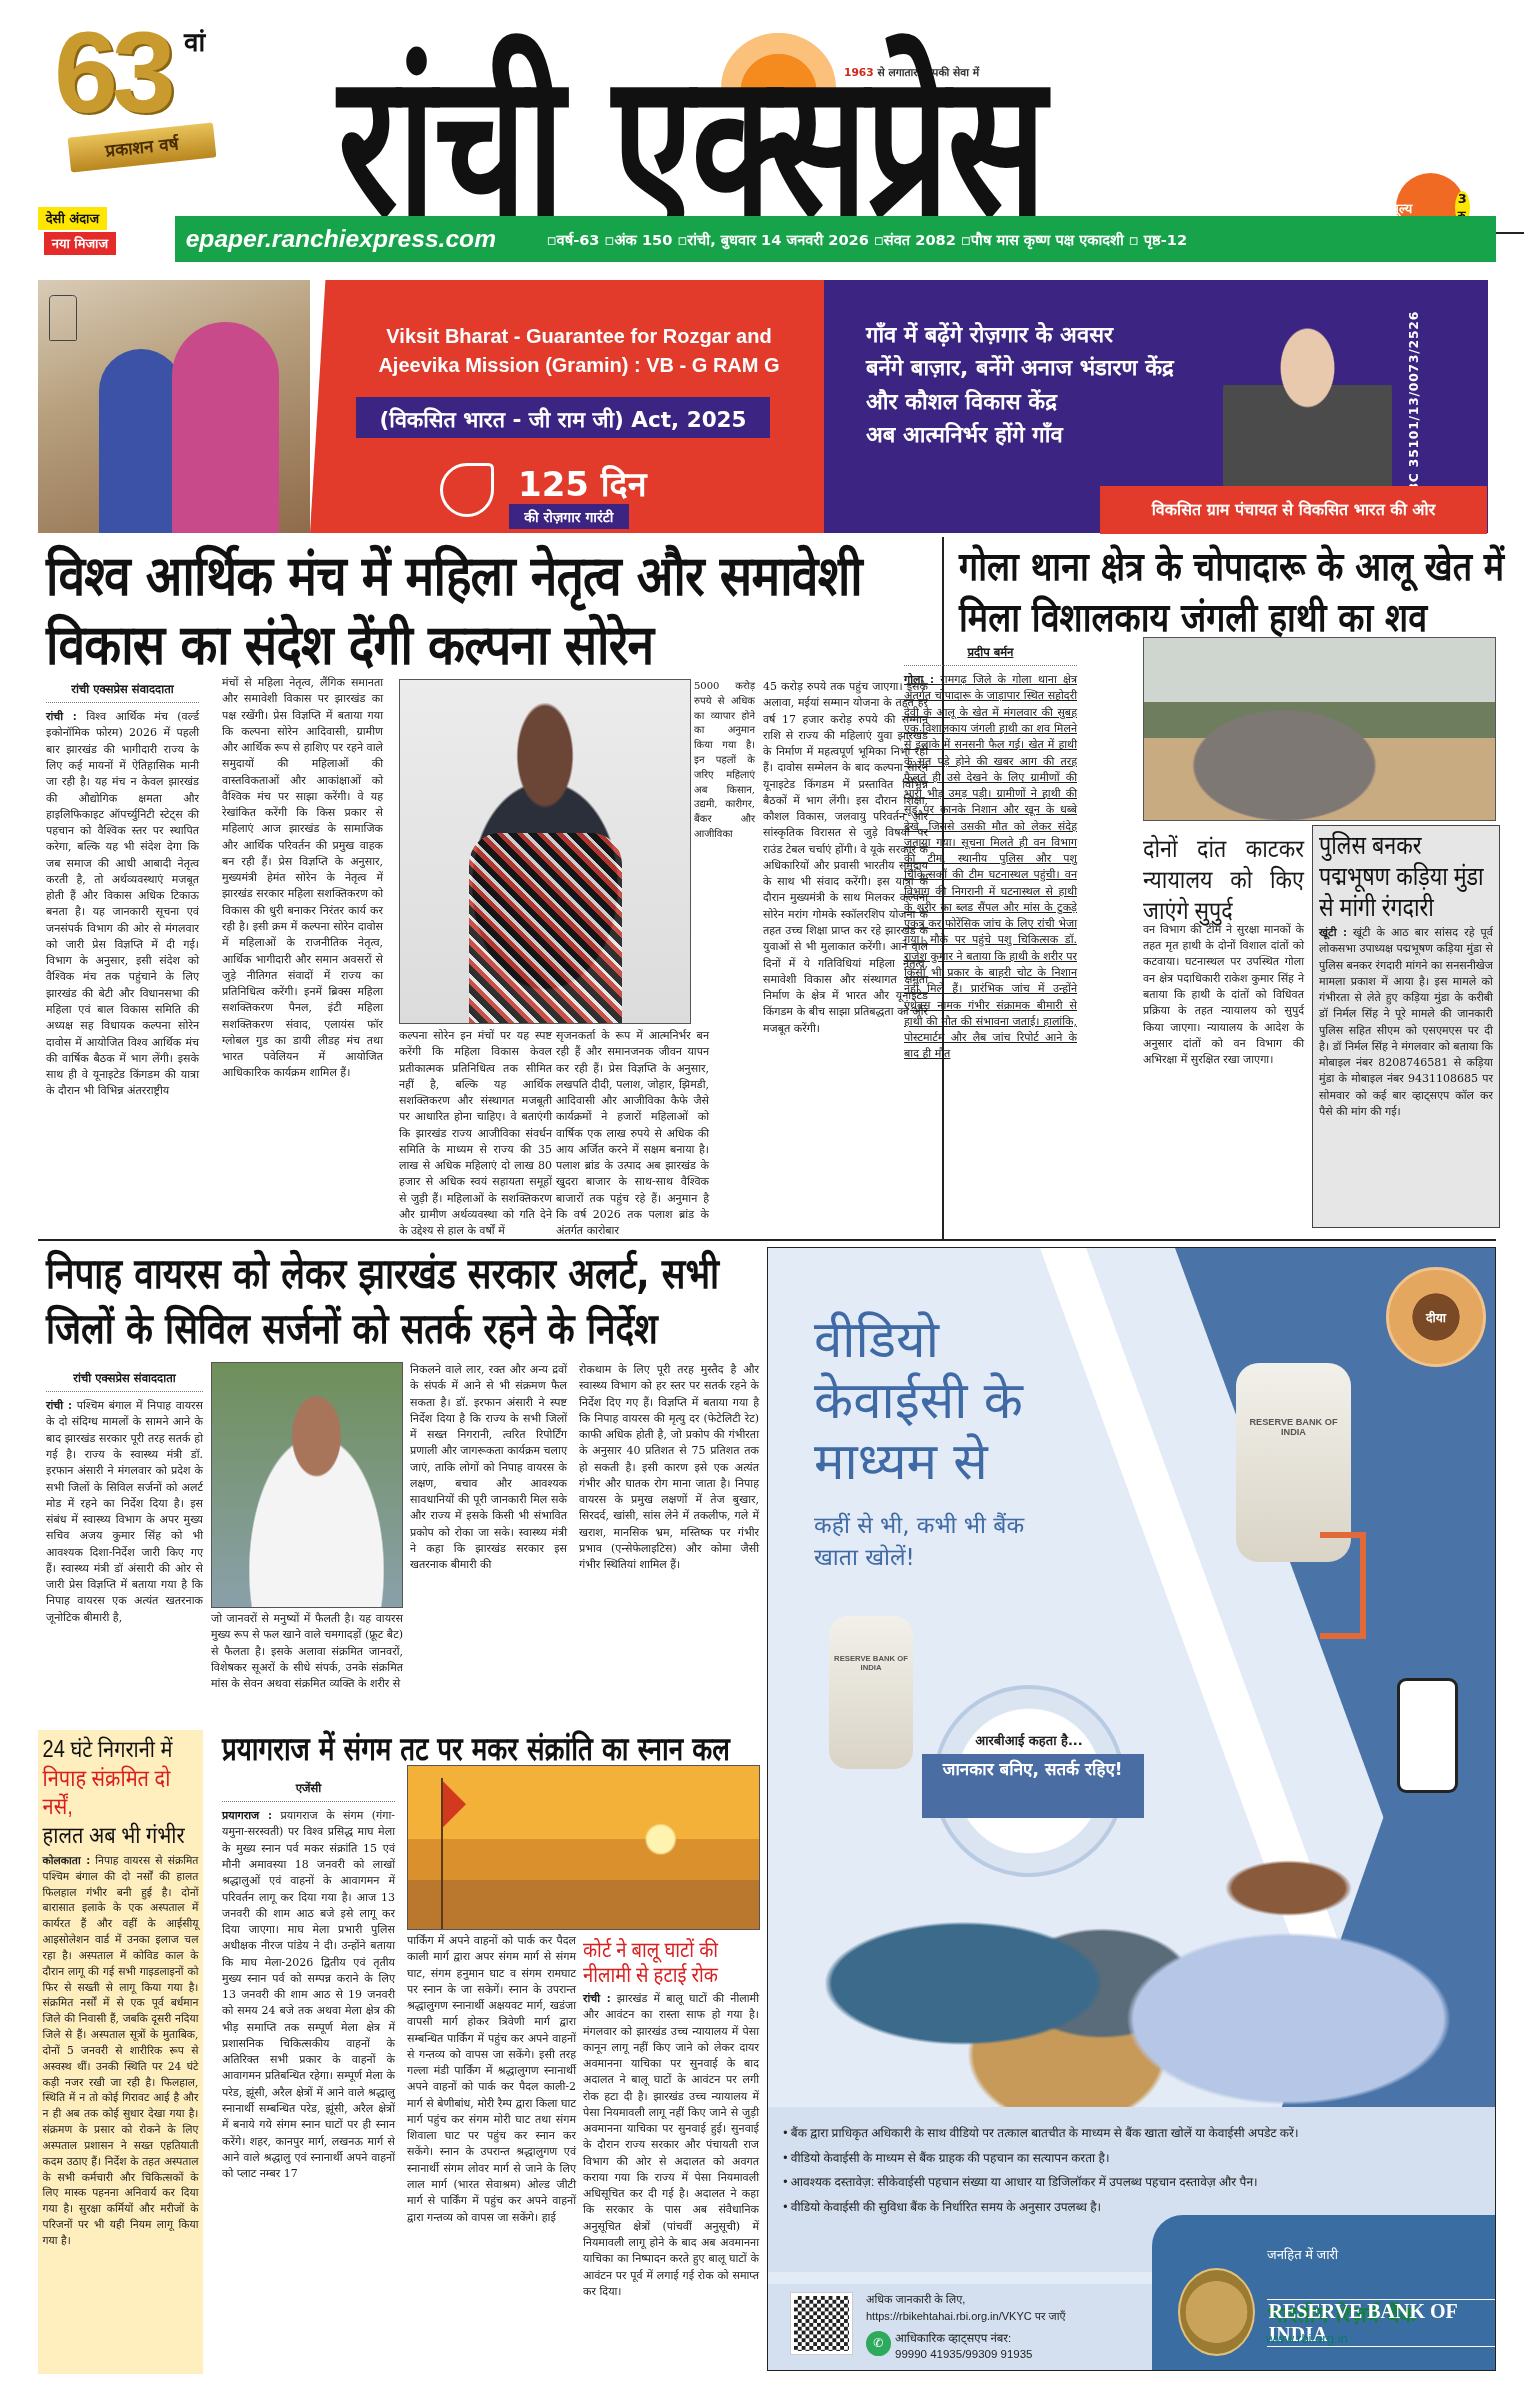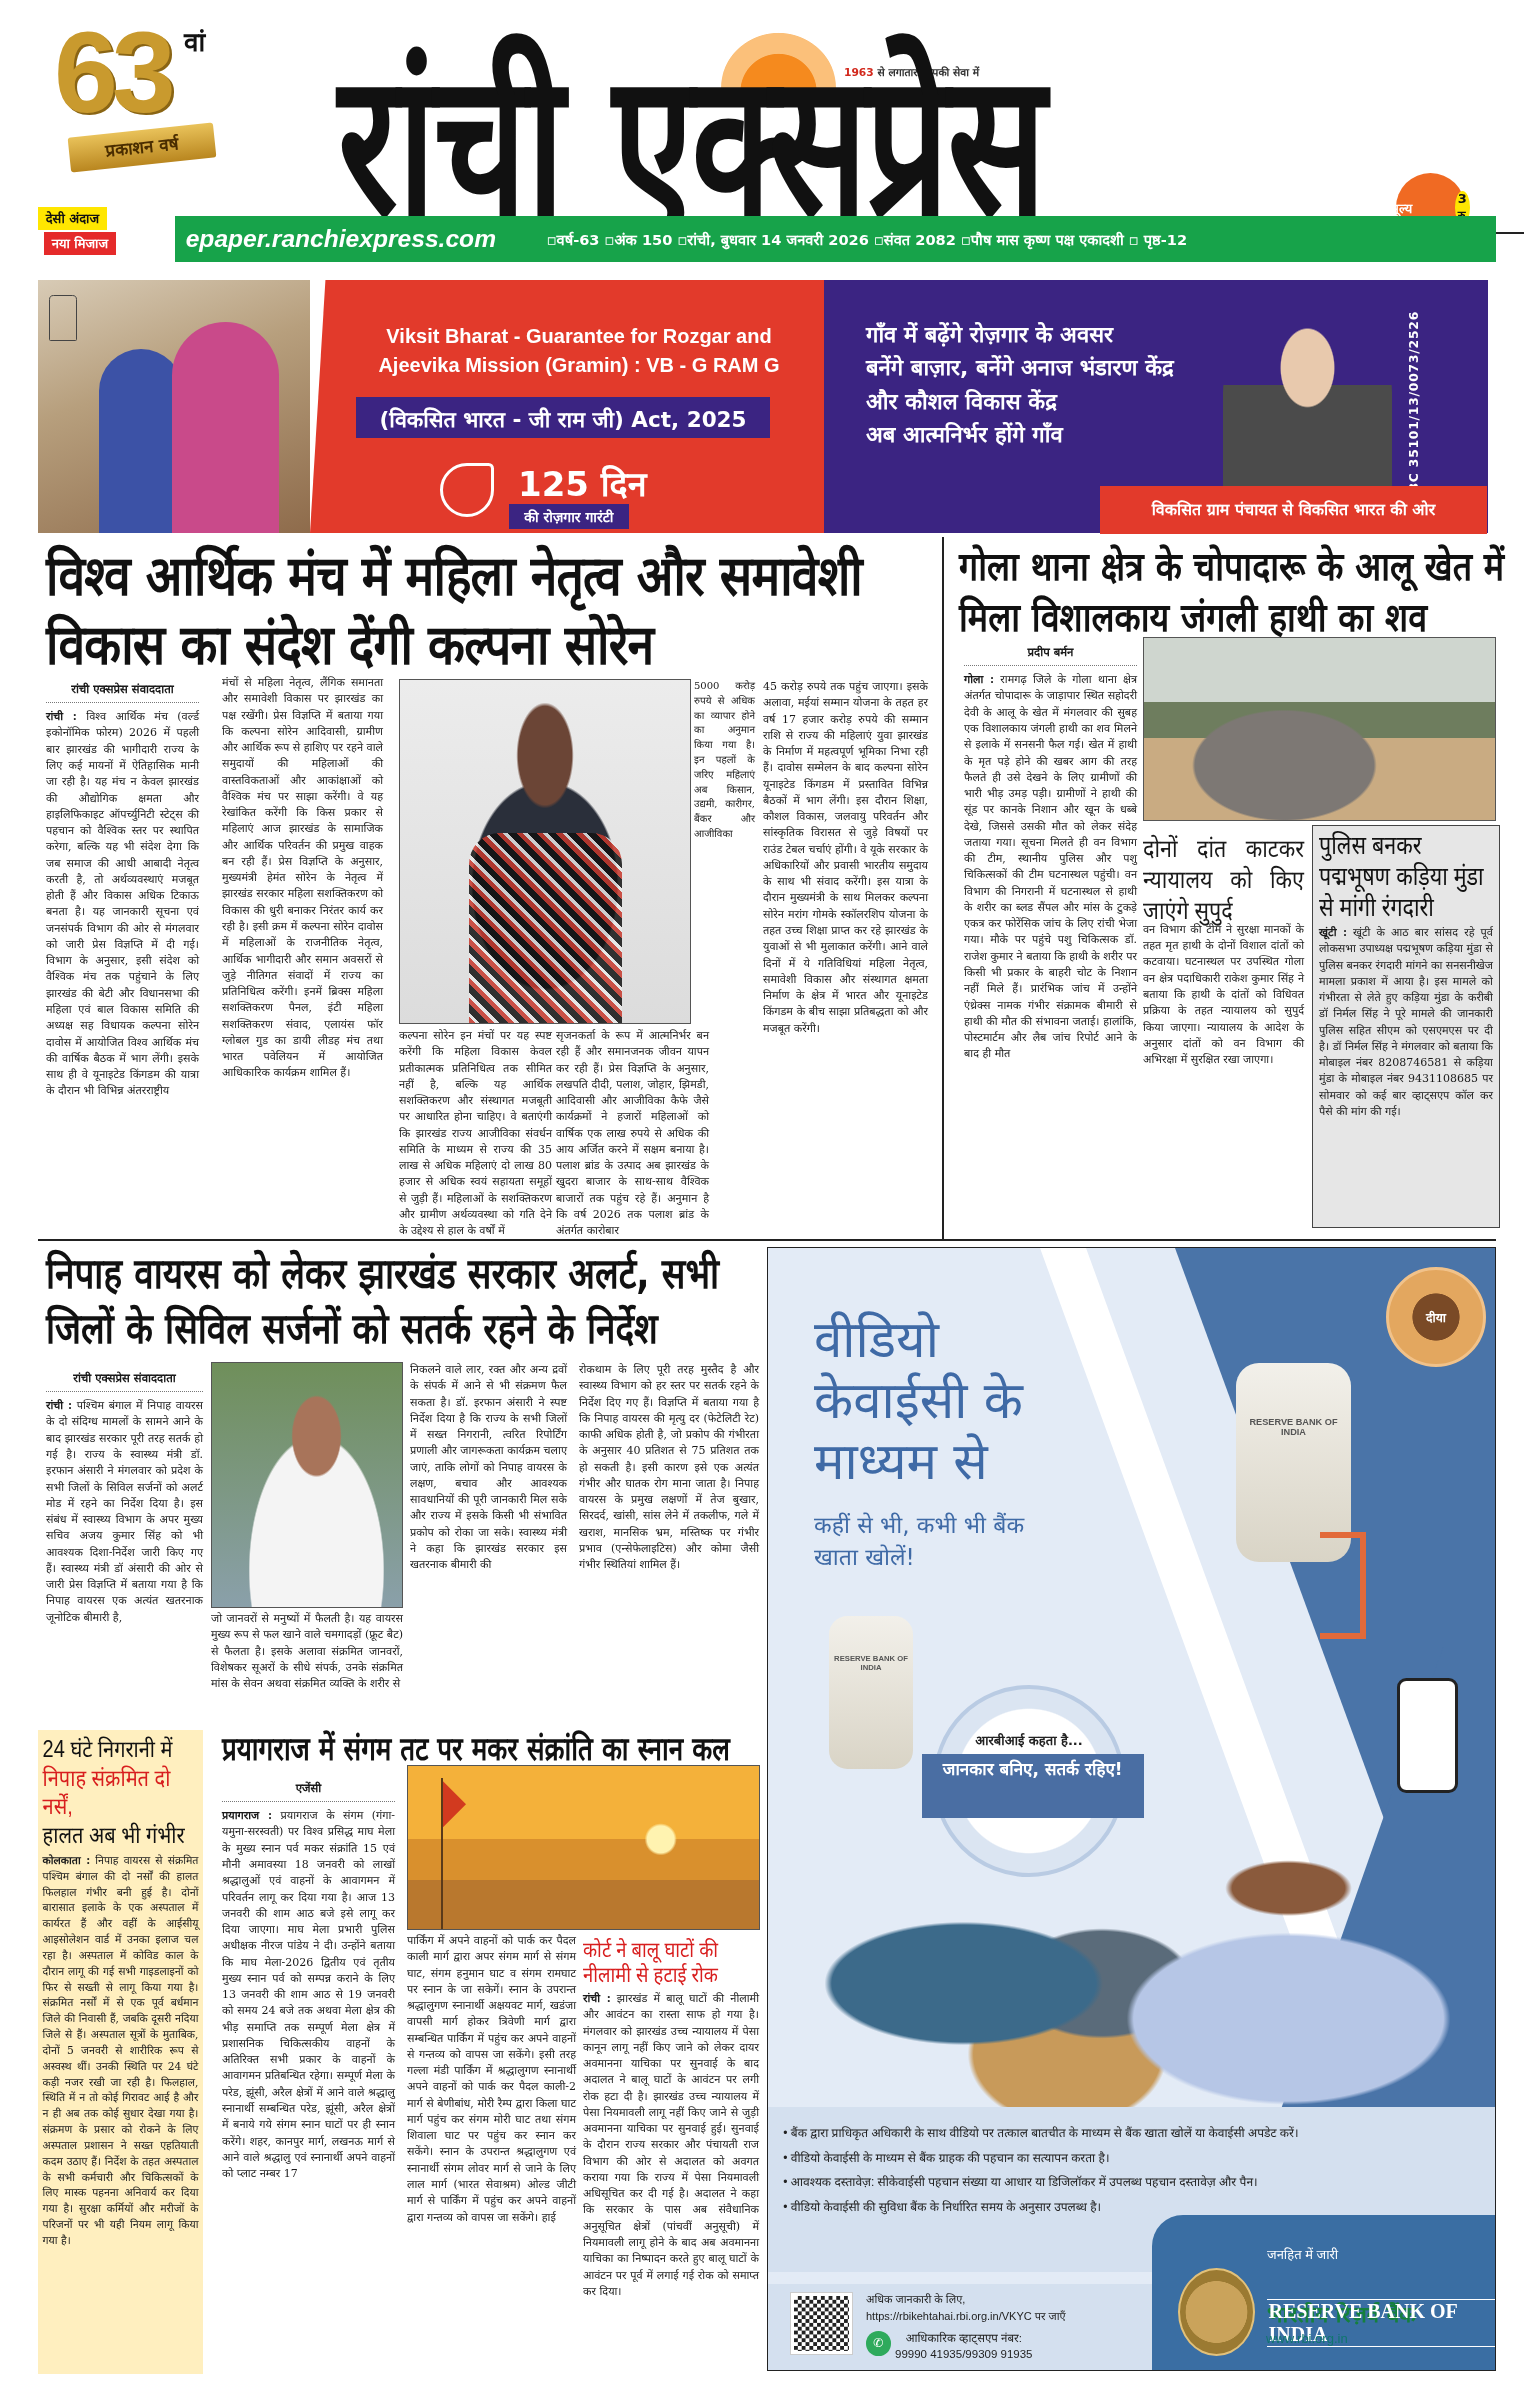--- a/index.html
+++ b/index.html
@@ -98,21 +98,21 @@
   #kyc .rbi-says .ban { position:absolute; left:-15.3px; top:65px; width:222px; height:64px; background:#4a6ea3; color:#fff; font: 900 17px/1.5 "DejaVu Sans", sans-serif; text-align:center; padding-top:3.1px; }
   #kyc .people { position:absolute; left:23px; top:506px; width:691px; height:353px; background: radial-gradient(ellipse at 72% 38%, #8a5a3c 0 8%, transparent 9%), radial-gradient(ellipse at 72% 75%, #b6c6e6 0 22%, transparent 23%), radial-gradient(ellipse at 25% 65%, #3c6a8a 0 18%, transparent 19%), radial-gradient(ellipse at 45% 65%, #5a6b7a 0 16%, transparent 17%), radial-gradient(ellipse at 40% 85%, #c89a5a 0 16%, transparent 17%); }
   #kyc .phone { position:absolute; left:629px; top:430px; width:61px; height:115px; border-radius:9.2px; border:3.1px solid #222; background:#fff; }
   #kyc .bullets { position:absolute; left:0; top:859px; width:100%; height:165px; background:#d4e0ef; padding:14px 15.3px; }
   #kyc .bullets li { list-style:none; font: 12px/2.05 "Liberation Sans", sans-serif; color:#222; }
   #kyc .bullets li::before { content:"• "; }
   #kyc .footer-l { position:absolute; left:0; top:1036px; width:384px; height:88px; background:#d4e0ef; }
   #kyc .qr { position:absolute; left:23px; top:1045px; width:61px; height:61px; background: repeating-conic-gradient(#222 0 25%, #fff 0 50%) 0 0/7.7px 7.7px; border:3.1px solid #fff; outline:0.8px solid #ccc; }
   #kyc .more { position:absolute; left:98px; top:1043px; font: 11px/1.55 "Liberation Sans", sans-serif; color:#222; }
   #kyc .wa-icon { position:absolute; left:98px; top:1083px; width:24.6px; height:24.6px; border-radius:50%; background:#2eaa5c; color:#fff; font:700 12.3px/24.6px "DejaVu Sans", sans-serif; text-align:center; }
-  #kyc .wa { position:absolute; left:127px; top:1082px; font: 11.5px/1.4 "Liberation Sans", sans-serif; color:#222;text-align:center; }
+  #kyc .wa { position:absolute; left:127px; top:1082px; font: 11.5px/1.4 "Liberation Sans", sans-serif; color:#222; }
   #kyc .footer-r { position:absolute; left:384px; top:967px; width:345px; height:157px; background:#3a6ea3; border-radius:31px 0 0 0; }
   #kyc .rbi-seal { position:absolute; left:410px; top:1020px; width:77px; height:88px; border-radius:50%; background: radial-gradient(circle,#caa35b 0 55%, #9b7a32 56% 100%); border:2.3px solid #e2c17a; }
   #kyc .janhit { position:absolute; left:499px; top:997px; color:#fff; font: 13px "Liberation Sans", sans-serif; }
   #kyc .rbi-hi { position:absolute; left:499px; top:1050px; color:#15803d; font: 700 22px "DejaVu Sans", sans-serif; text-align: right; }
   #kyc .rbi-en { position:absolute; left:499px; top:1051px; color:#fff; font: 700 20px "Liberation Serif", serif; border-top:1.5px solid #fff; border-bottom:1.5px solid #fff; padding:0 1.5px; }
   #kyc .rbi-url { position:absolute; left:498px; top:1083px; color:#0f766e; font: 13px "Liberation Sans", sans-serif; }
 </style>
 </head>
 <body>
 
@@ -181,21 +181,21 @@
 </div>
 <div class="col body" style="left:556px; top:1028px; width:153px;">
   <p>सृजनकर्ता के रूप में आत्मनिर्भर बन रही हैं और समानजनक जीवन यापन कर रही हैं। प्रेस विज्ञप्ति के अनुसार, लखपति दीदी, पलाश, जोहार, झिमडी, आदिवासी और आजीविका कैफे जैसे कार्यक्रमों ने हजारों महिलाओं को वार्षिक एक लाख रुपये से अधिक की आय अर्जित करने में सक्षम बनाया है। पलाश ब्रांड के उत्पाद अब झारखंड के खुदरा बाजार के साथ-साथ वैश्विक बाजारों तक पहुंच रहे हैं। अनुमान है कि वर्ष 2026 तक पलाश ब्रांड के अंतर्गत कारोबार</p>
 </div>
 <div class="col body" style="left:763px; top:679px; width:165px;">
   <p>45 करोड़ रुपये तक पहुंच जाएगा। इसके अलावा, मईयां सम्मान योजना के तहत हर वर्ष 17 हजार करोड़ रुपये की सम्मान राशि से राज्य की महिलाएं युवा झारखंड के निर्माण में महत्वपूर्ण भूमिका निभा रही हैं। दावोस सम्मेलन के बाद कल्पना सोरेन यूनाइटेड किंगडम में प्रस्तावित विभिन्न बैठकों में भाग लेंगी। इस दौरान शिक्षा, कौशल विकास, जलवायु परिवर्तन और सांस्कृतिक विरासत से जुड़े विषयों पर राउंड टेबल चर्चाएं होंगी। वे यूके सरकार के अधिकारियों और प्रवासी भारतीय समुदाय के साथ भी संवाद करेंगी। इस यात्रा के दौरान मुख्यमंत्री के साथ मिलकर कल्पना सोरेन मरांग गोमके स्कॉलरशिप योजना के तहत उच्च शिक्षा प्राप्त कर रहे झारखंड के युवाओं से भी मुलाकात करेंगी। आने वाले दिनों में ये गतिविधियां महिला नेतृत्व, समावेशी विकास और संस्थागत क्षमता निर्माण के क्षेत्र में भारत और यूनाइटेड किंगडम के बीच साझा प्रतिबद्धता को और मजबूत करेंगी।</p>
 </div>
 <div class="vrule" style="left:942px; top:537px; height:702px;"></div>
 
 <div id="h2" class="abs">गोला थाना क्षेत्र के चोपादारू के आलू खेत में मिला विशालकाय जंगली हाथी का शव</div>
-<div class="col body" style="left:964px; top:644px; width:173px;">
+<div class="col body" style="left:904px; top:644px; width:173px;text-decoration:underline;">
   <div class="byline">प्रदीप बर्मन</div>
   <p><b>गोला :</b> <span>रामगढ़ जिले के गोला थाना क्षेत्र अंतर्गत चोपादारू के जाड़ापार स्थित सहोदरी देवी के आलू के खेत में मंगलवार की सुबह एक विशालकाय जंगली हाथी का शव मिलने से इलाके में सनसनी फैल गई। खेत में हाथी के मृत पड़े होने की खबर आग की तरह फैलते ही उसे देखने के लिए ग्रामीणों की भारी भीड़ उमड़ पड़ी। ग्रामीणों ने हाथी की सूंड पर कानके निशान और खून के धब्बे देखे, जिससे उसकी मौत को लेकर संदेह जताया गया। सूचना मिलते ही वन विभाग की टीम, स्थानीय पुलिस और पशु चिकित्सकों की टीम घटनास्थल पहुंची। वन विभाग की निगरानी में घटनास्थल से हाथी के शरीर का ब्लड सैंपल और मांस के टुकड़े एकत्र कर फोरेंसिक जांच के लिए रांची भेजा गया। मौके पर पहुंचे पशु चिकित्सक डॉ. राजेश कुमार ने बताया कि हाथी के शरीर पर किसी भी प्रकार के बाहरी चोट के निशान नहीं मिले हैं। प्रारंभिक जांच में उन्होंने एंथ्रेक्स नामक गंभीर संक्रामक बीमारी से हाथी की मौत की संभावना जताई। हालांकि, पोस्टमार्टम और लैब जांच रिपोर्ट आने के बाद ही मौत</span></p>
 </div>
 <div id="photo-elephant" class="photo"></div>
 <div class="col body" style="left:1143px; top:829px; width:161px;">
   <div class="sub-h">दोनों दांत काटकर न्यायालय को किए जाएंगे सुपुर्द</div>
   <p>वन विभाग की टीम ने सुरक्षा मानकों के तहत मृत हाथी के दोनों विशाल दांतों को कटवाया। घटनास्थल पर उपस्थित गोला वन क्षेत्र पदाधिकारी राकेश कुमार सिंह ने बताया कि हाथी के दांतों को विधिवत प्रक्रिया के तहत न्यायालय को सुपुर्द किया जाएगा। न्यायालय के आदेश के अनुसार दांतों को वन विभाग की अभिरक्षा में सुरक्षित रखा जाएगा।</p>
 </div>
 
 <div id="box-kadiya" class="abs">

